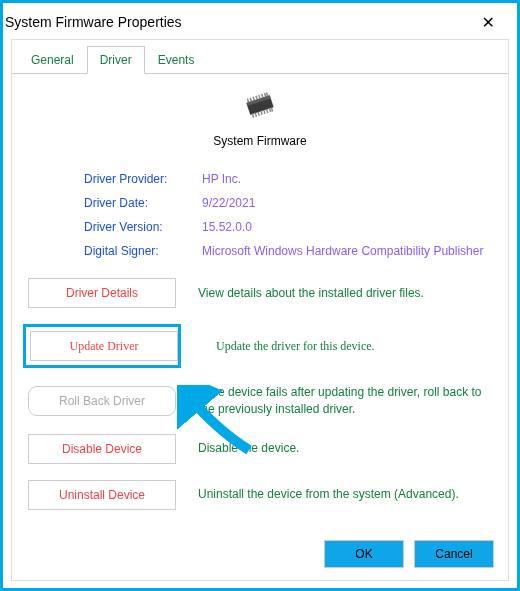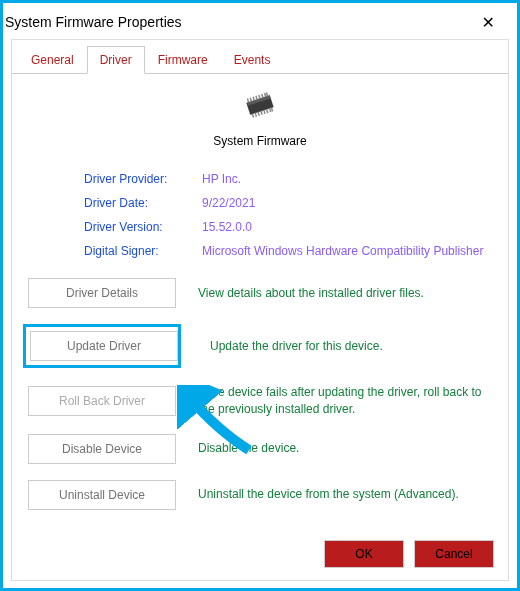--- a/index.html
+++ b/index.html
@@ -45,21 +45,21 @@
     }
     .tabs {
       display: flex;
       border-bottom: 1px solid #ccc;
       padding: 6px 6px 0 6px;
       gap: 0;
     }
     .tab {
       padding: 6px 12px;
       font-size: 12px;
-      color: #b91c1c;
+      color: #15803d;
       border: 1px solid transparent;
       border-bottom: none;
       cursor: pointer;
       position: relative;
       text-align: center;
     }
     .tab.active {
       border-color: #ccc;
       background: #fff;
       border-bottom: 1px solid #fff;
@@ -106,59 +106,60 @@
       gap: 22px;
       margin-bottom: 16px;
     }
     .action-btn {
       width: 148px;
       height: 30px;
       border: 1px solid #ccc;
       background: #fff;
       font-size: 12px;
       cursor: pointer;
-      color: #737373;
+      color: #ef4444;
       font-family: inherit;
       flex-shrink: 0;
     }
     .action-btn:disabled {
       color: #aaa;
       cursor: default;
+      border-radius: 9px;
     }
     .action-desc {
       font-size: 12px;
       color: #15803d;
       line-height: 1.4;
     }
     .highlight-box {
       border: 3px solid #00a8e8;
       padding: 4px;
       width: 158px;
       position: relative;
       left: -5px;
       flex-shrink: 0;
       display: flex;
     }
     .highlight-box .action-btn {
       width: 148px;
       margin: 0;
     }
-    .update-row { gap: 24px; }
+    .update-row { gap: 30px; font-family: Liberation Serif, serif; }
     .dialog-buttons {
       position: absolute;
       bottom: 12px;
       right: 14px;
       display: flex;
       gap: 10px;
     }
     .dlg-btn {
       width: 80px;
       height: 28px;
       border: 1px solid #ccc;
-      background: #b91c1c;
+      background: #0ea5e9;
       font-size: 12px;
       cursor: pointer;
       font-family: inherit;
     }
     .arrow {
       position: absolute;
       left: 165px;
       top: 345px;
       pointer-events: none;
     }
@@ -169,21 +170,20 @@
 <div class="outer-frame">
   <div class="titlebar">
     <span class="title-text">System Firmware Properties</span>
     <span class="close-x">✕</span>
   </div>
 
   <div class="dialog-inner">
     <div class="tabs">
       <div class="tab">General</div>
       <div class="tab active">Driver</div>
-      <div class="tab">Firmware</div>
       <div class="tab">Events</div>
     </div>
 
     <div class="content">
       <div class="device-header">
         <div class="chip-icon">
           <svg viewBox="0 0 36 26">
             <g transform="rotate(-18 18 13)">
               <rect x="6" y="7" width="24" height="12" fill="#3a3a3a" stroke="#222" stroke-width="0.5"></rect>
               <rect x="6" y="7" width="24" height="3" fill="#5a5a5a"></rect>

